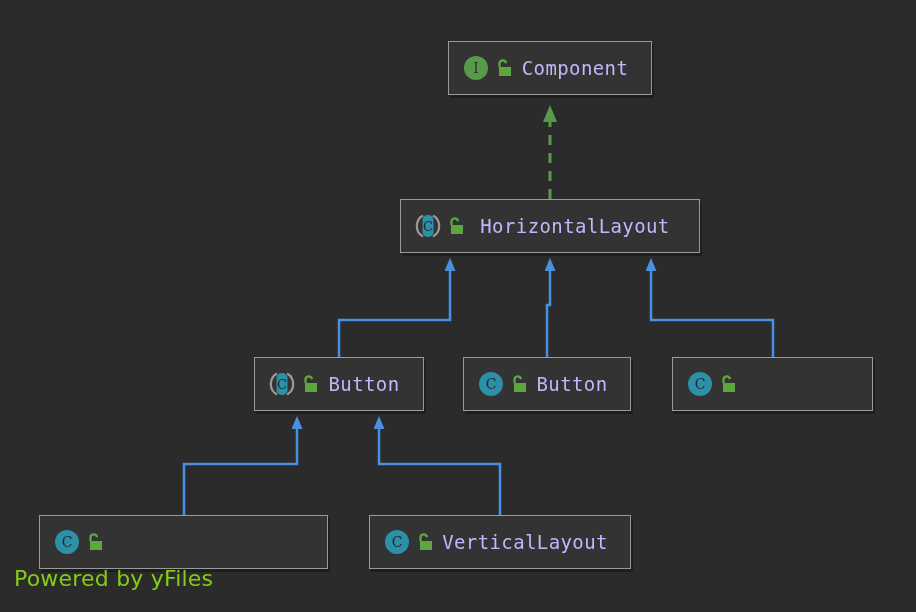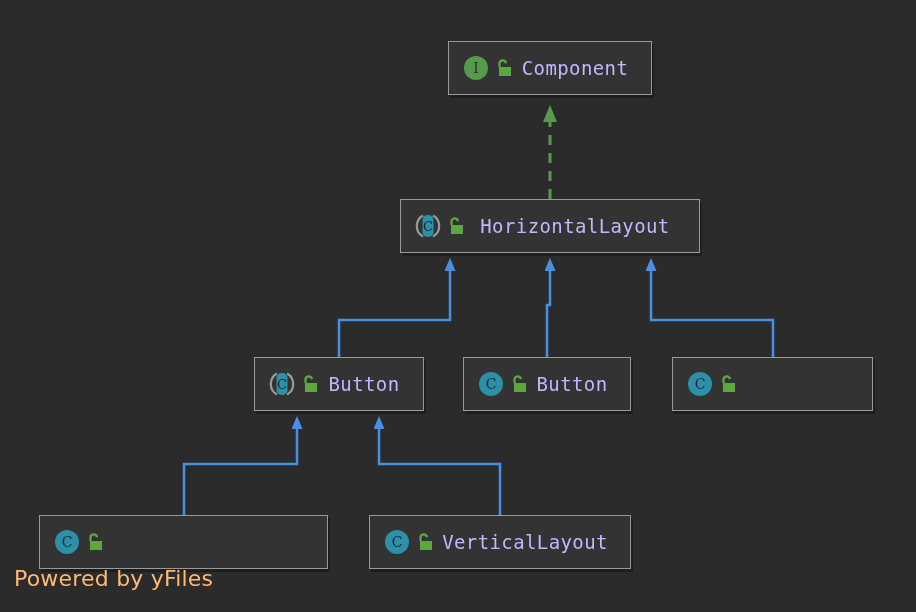--- a/index.html
+++ b/index.html
@@ -67,21 +67,21 @@
     white-space: nowrap;
     padding-left: 6px;
     padding-right: 6px;
   }
 
   
   #watermark {
     position: absolute;
     left: 14px;
     top: 566px;
-    color: #fdba74;
+    color: #84cc16;
     font-size: 22px;
     font-family: "DejaVu Sans", "Liberation Sans", sans-serif;
     letter-spacing: 0.2px;
     user-select: none;
   }
 </style>
 </head>
 <body>
 
 <div id="canvas">

